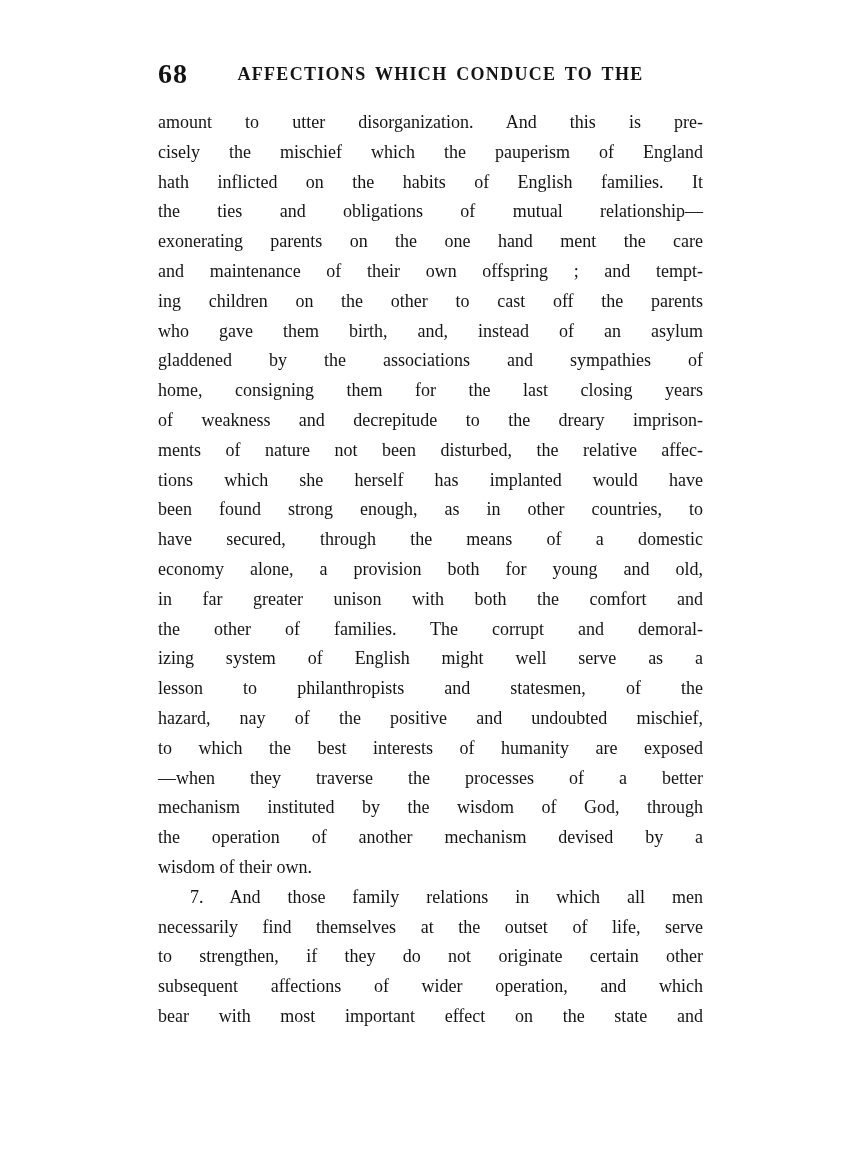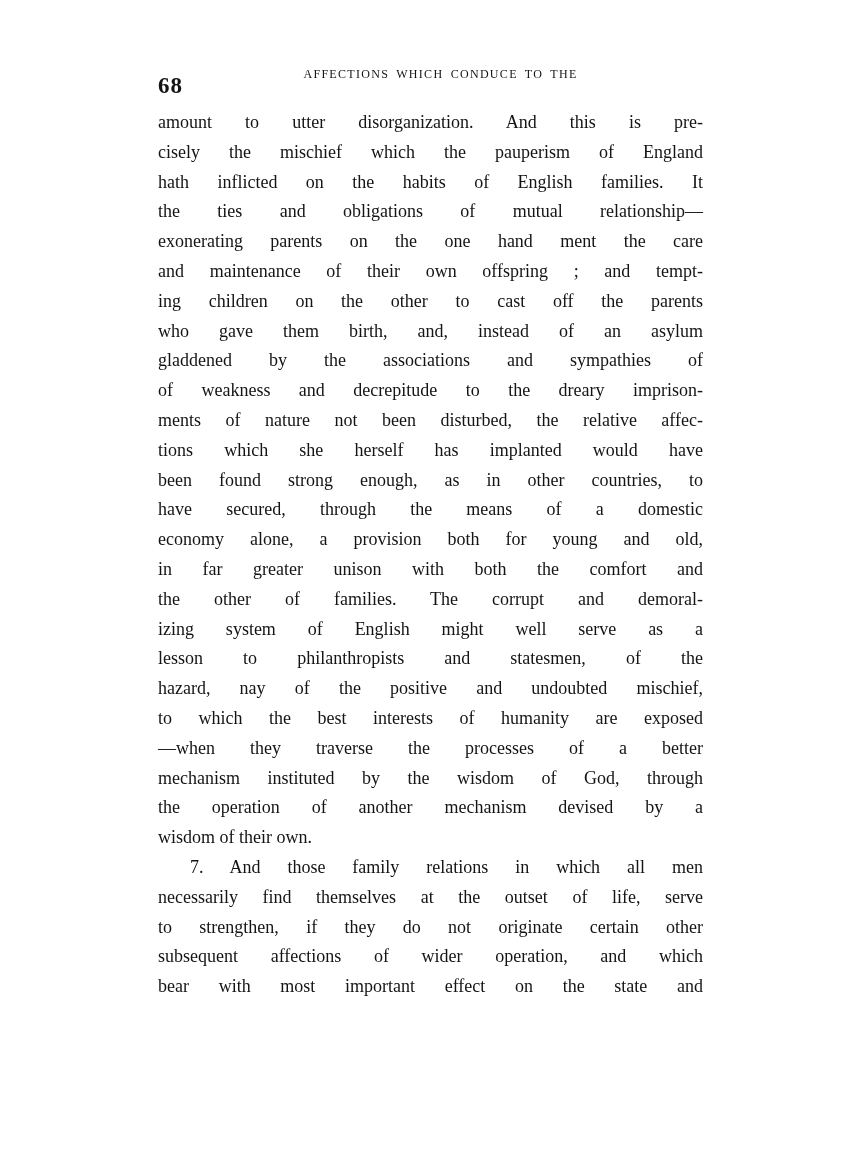--- a/index.html
+++ b/index.html
@@ -24,30 +24,30 @@
   }
   .header {
     position: relative;
     height: 32px;
     line-height: 32px;
     margin-bottom: 18px;
   }
   .pagenum {
     position: absolute;
     left: 0;
-    top: 12px;
-    font-size: 23px;
+    top: 0;
+    font-size: 28px;
     font-weight: bold;
     letter-spacing: 1px;
   }
   .running {
     display: block;
     text-align: center;
-    font-size: 12px;
-    font-weight: normal;
+    font-size: 18px;
+    font-weight: bold;
     letter-spacing: 1.3px;
     word-spacing: 3px;
     padding-left: 20px;
   }
   .body-text {
     font-size: 18px;
     line-height: 29.8px;
   }
   .line {
     text-align: justify;
@@ -73,20 +73,21 @@
     <div class="body-text">
         <div class="line j">amount to utter disorganization.  And this is pre-</div>
         <div class="line j">cisely the mischief which the pauperism of England</div>
         <div class="line j">hath inflicted on the habits of English families.  It</div>
         <div class="line j">the ties and obligations of mutual relationship—</div>
         <div class="line j">exonerating parents on the one hand ment the care</div>
         <div class="line j">and maintenance of their own offspring ; and tempt-</div>
         <div class="line j">ing children on the other to cast off the parents</div>
         <div class="line j">who gave them birth, and, instead of an asylum</div>
         <div class="line j">gladdened by the associations and sympathies of</div>
+        <div class="line j">home, consigning them for the last closing years</div>
         <div class="line j">of weakness and decrepitude to the dreary imprison-</div>
         <div class="line j">ments of nature not been disturbed, the relative affec-</div>
         <div class="line j">tions which she herself has implanted would have</div>
         <div class="line j">been found strong enough, as in other countries, to</div>
         <div class="line j">have secured, through the means of a domestic</div>
         <div class="line j">economy alone, a provision both for young and old,</div>
         <div class="line j">in far greater unison with both the comfort and</div>
         <div class="line j">the other of families.  The corrupt and demoral-</div>
         <div class="line j">izing system of English might well serve as a</div>
         <div class="line j">lesson to philanthropists and statesmen, of the</div>

